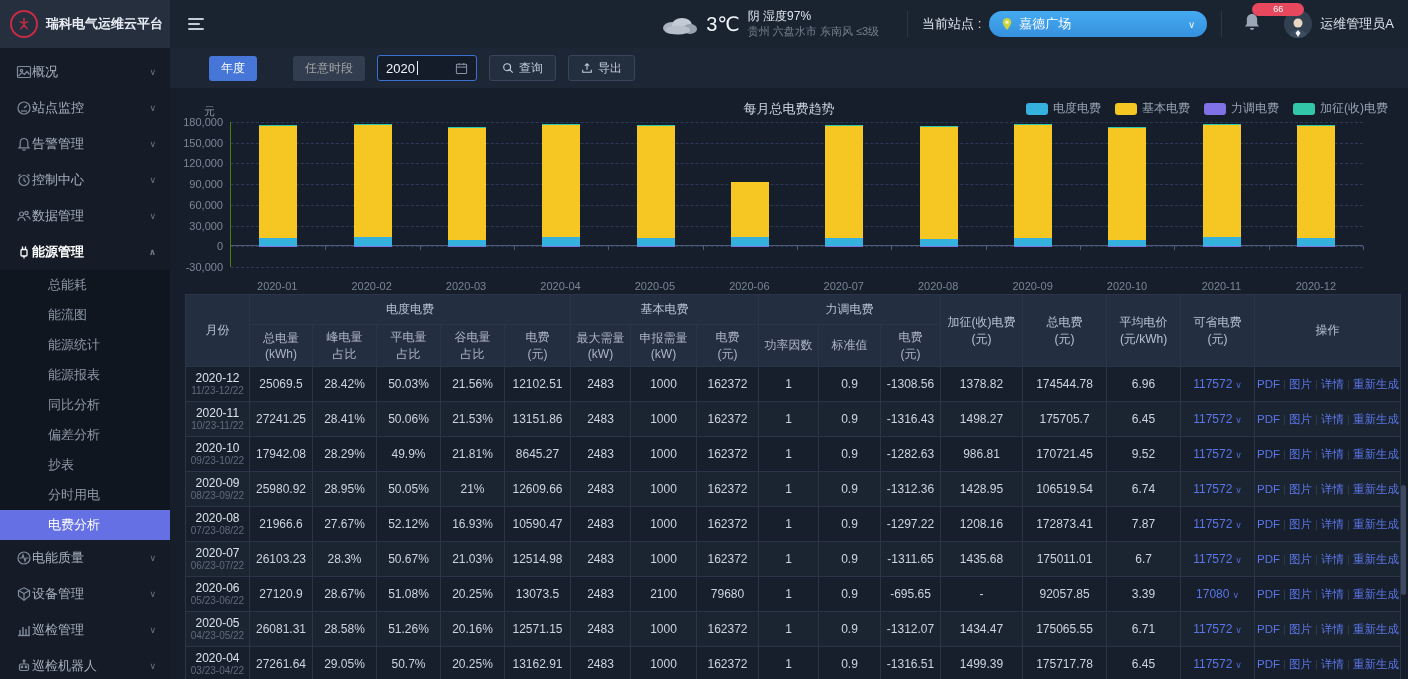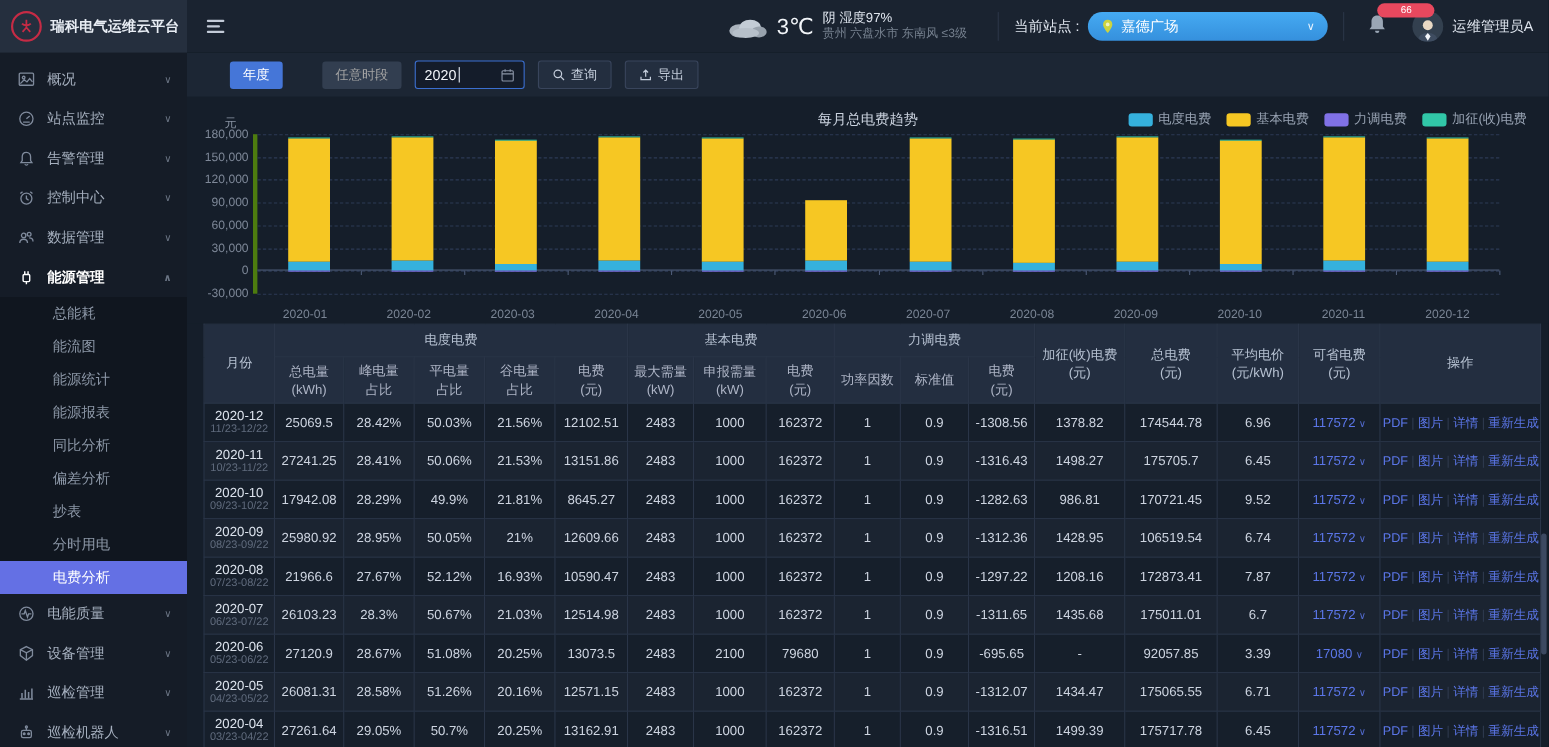--- a/index.html
+++ b/index.html
@@ -28,21 +28,21 @@
   .station-pill .st-name { color:#fff; font-size:13px; flex:1; }
   .station-pill .chev { color:#eaf4fd; font-size:10px; }
   .bell-wrap { position:relative; margin:0 6px; cursor:pointer; }
   .badge { position:absolute; top:-8px; left:10px; background:#e8485e; color:#fff; font-size:9px; border-radius:9px; padding:2px 21px; line-height:1; }
   .avatar { width:28px; height:28px; border-radius:50%; background:#33404f; overflow:hidden; margin:0 8px 0 16px; display:flex; align-items:flex-end; justify-content:center; }
   .username { font-size:13px; color:#dfe5ee; margin-right:14px; white-space:nowrap; }
 
   
   .layout { display:flex; height:631px; }
   .sidebar { width:170px; flex:none; background:#151c27; padding-top:6px; overflow:hidden; }
-  .side-item { height:36px; display:flex; align-items:center; padding-left:16px; gap:11px; color:#a6b0bf; font-size:13px; cursor:pointer; }
+  .side-item { height:36px; display:flex; align-items:center; padding-left:16px; color:#a6b0bf; font-size:13px; cursor:pointer; }
   .side-item .s-icon { width:16px; height:16px; color:#7f8a9c; display:flex; }
   .side-item .s-icon svg { width:16px; height:16px; }
   .side-item .s-chev { margin-left:auto; margin-right:14px; font-size:9px; color:#6b7585; }
   .side-item.parent-active { color:#ffffff; font-weight:bold; }
   .side-item.parent-active .s-icon { color:#ffffff; }
   .submenu { background:#10161f; }
   .sub-item { height:30px; display:flex; align-items:center; padding-left:48px; font-size:13px; color:#8d98a8; cursor:pointer; }
   .sub-item.active { background:#6470e4; color:#ffffff; }
 
   .main { flex:1; display:flex; flex-direction:column; background:#151e2a; overflow:hidden; }
@@ -61,21 +61,21 @@
 
   
   .chart-panel { position:relative; height:206px; flex:none; background:#151e2a; }
   .chart-title { position:absolute; top:12px; left:50%; transform:translateX(-50%); font-size:13px; color:#ccd4e0; }
   .legend { position:absolute; top:12px; right:20px; display:flex; gap:14px; align-items:center; }
   .legend .li { display:flex; align-items:center; gap:5px; cursor:pointer; }
   .legend .sw { width:22px; height:12px; border-radius:3px; }
   .legend .ll { font-size:12px; color:#98a3b3; }
   .y-unit { position:absolute; top:16px; left:34px; font-size:11px; color:#8a94a4; }
   .plot-wrap { position:absolute; top:34px; left:60px; right:45px; height:145px; }
-  .plot { position:absolute; inset:0; border-left:4px solid #4d7c0f; }
+  .plot { position:absolute; inset:0; border-left:1px solid #4d7c0f; }
   .gridline { position:absolute; left:0; right:0; border-top:1px dashed #2c3a55; }
   .zeroline { position:absolute; left:0; right:0; height:1px; background:#4d5b77; }
   .xtick { position:absolute; width:1px; height:4px; background:#4d5b77; }
   .ylab { position:absolute; right:calc(100% + 8px); font-size:11px; color:#7e8898; white-space:nowrap; transform:translateY(-50%); }
   .bar-group { position:absolute; width:38px; transform:translateX(-50%); display:flex; flex-direction:column-reverse; }
   .bar-seg { width:100%; }
   .neg-seg { position:absolute; width:38px; transform:translateX(-50%); }
   .x-labels { position:absolute; top:192px; left:60px; right:45px; display:flex; }
   .x-labels span { flex:1; text-align:center; font-size:11px; color:#7a8595; }
 

